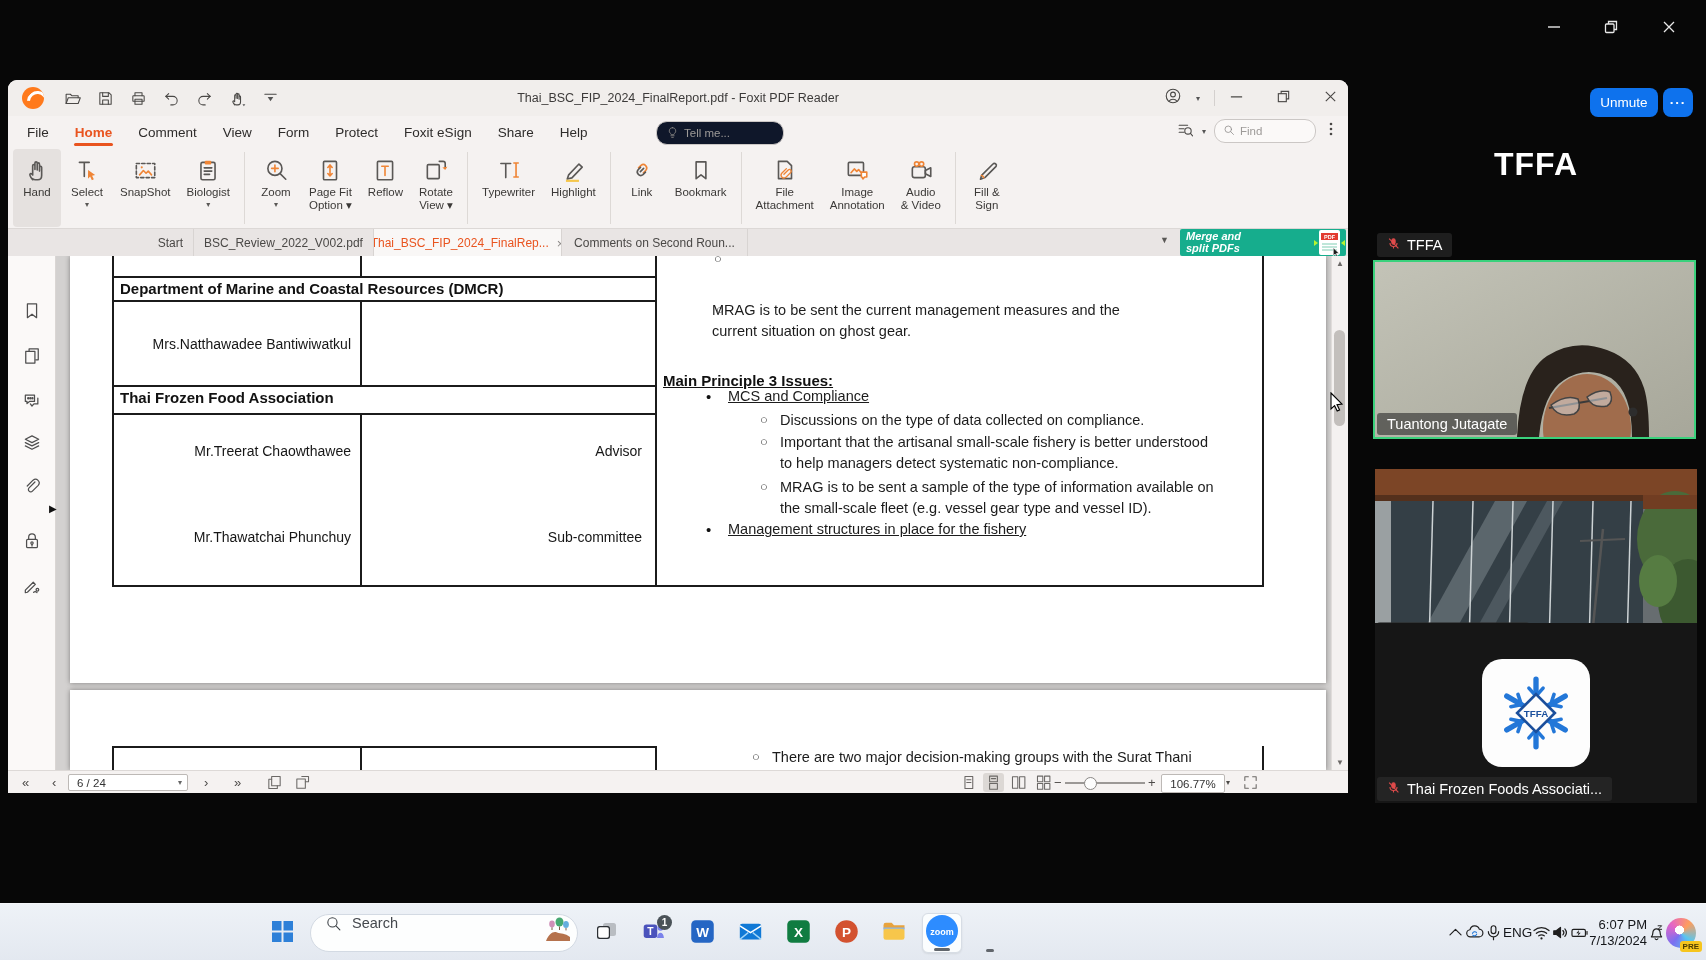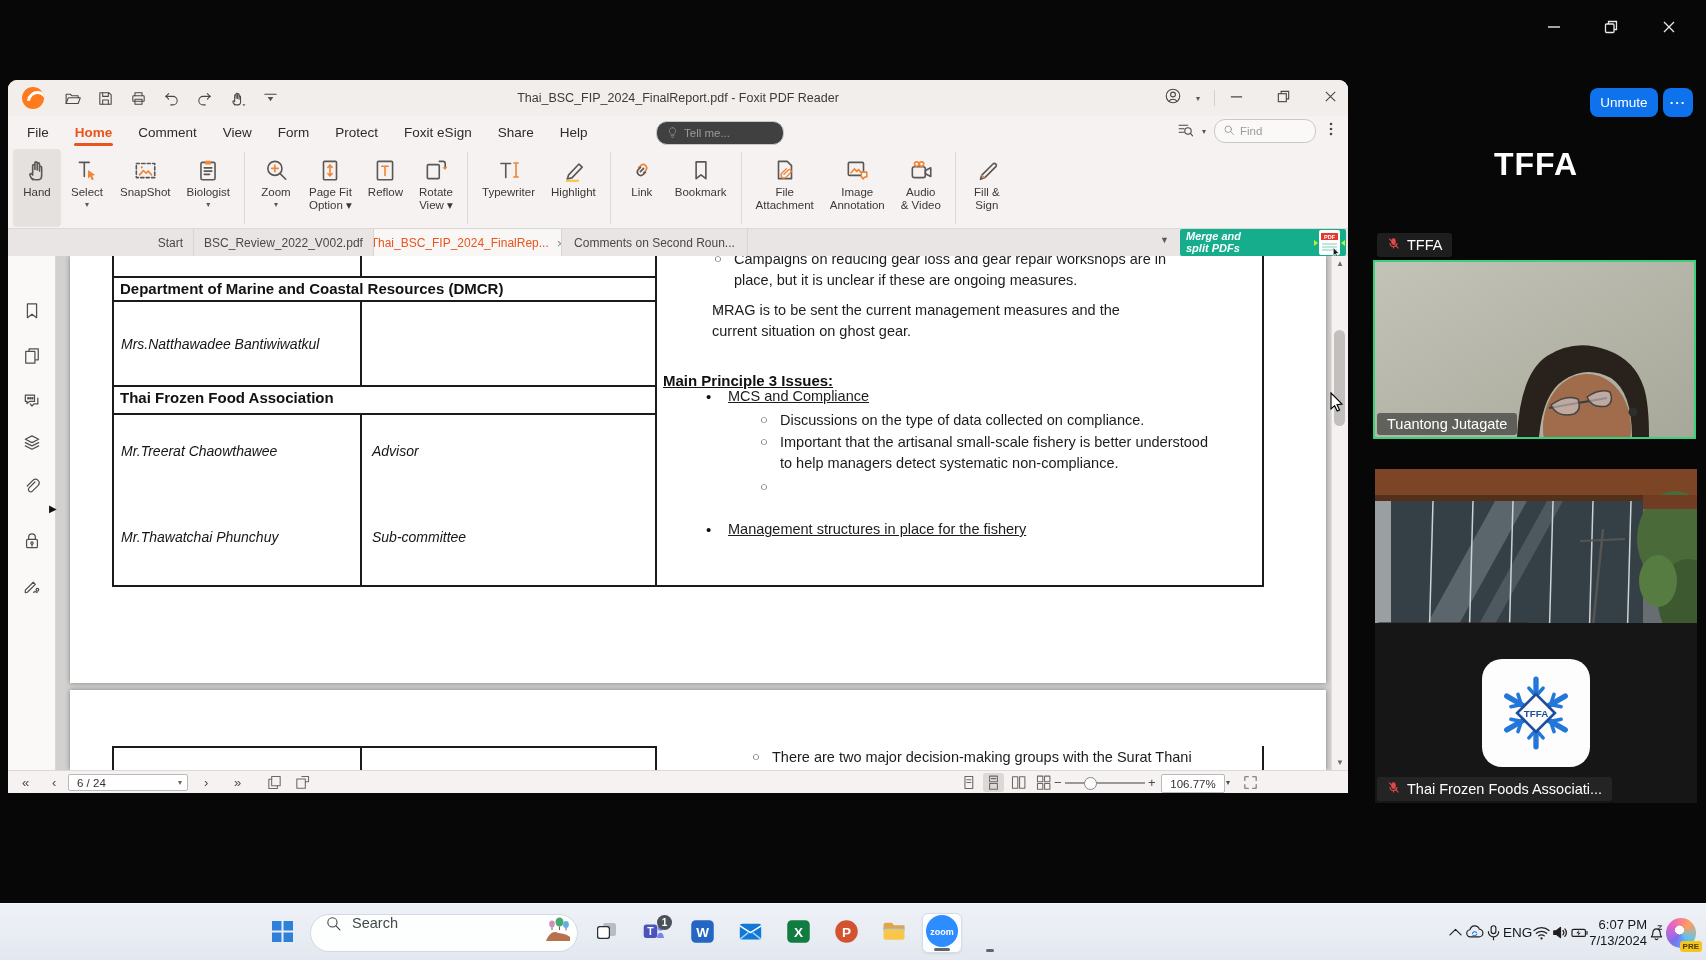--- a/index.html
+++ b/index.html
@@ -20,21 +20,21 @@
   .qat .qi{width:24px;height:26px;display:flex;align-items:center;justify-content:center;}
   .fx-title{position:absolute;left:0;right:0;top:0;height:36px;display:flex;align-items:center;justify-content:center;
             font-size:12.5px;color:#3c3a39;}
   .fx-tb-right{position:absolute;right:10px;top:0;height:36px;display:flex;align-items:center;gap:14px;}
   
   #fx-menubar{position:absolute;left:6px;top:36px;height:32px;display:flex;align-items:center;}
   .menu-item{padding:0 13px;font-size:13.5px;color:#2e2c2b;height:32px;display:flex;align-items:center;position:relative;cursor:default;}
   .menu-item.active{color:#e9541f;font-weight:bold;}
   .menu-item.active::after{content:"";position:absolute;left:12px;right:12px;bottom:2px;height:3px;border-radius:2px;background:#e9541f;}
   .tellme{position:absolute;left:648px;top:41px;width:108px;height:22px;border:1px solid #cbc7c5;border-radius:11px;
-          display:flex;align-items:center;gap:5px;padding:0 9px;background:#404040;}
+          display:flex;align-items:center;gap:5px;padding:0 9px;background:#0f172a;}
   .tellme span{font-size:11.5px;color:#9d9a98;}
   .fx-findrow{position:absolute;right:10px;top:38px;height:26px;display:flex;align-items:center;gap:8px;}
   .findpill{width:84px;height:22px;border:1px solid #cbc7c5;border-radius:11px;display:flex;align-items:center;gap:5px;padding:0 8px;background:#fbf9f8;}
   .findpill span{font-size:11.5px;color:#9d9a98;}
   
   #fx-ribbon{position:absolute;left:4px;top:68px;right:4px;height:80px;display:flex;align-items:stretch;}
   .rib-item{display:flex;flex-direction:column;align-items:center;justify-content:flex-start;padding:5px 7px 2px;
             border-radius:4px;margin:1px 1px;min-width:34px;}
   .rib-item.selected{background:#e5e1df;}
   .rib-ico{height:32px;display:flex;align-items:center;justify-content:center;}
@@ -55,21 +55,21 @@
   
   #fx-main{position:absolute;left:0;top:176px;width:100%;height:514px;background:#d3d1d0;}
   #fx-sidebar{position:absolute;left:0;top:0;width:47px;height:100%;background:#fbf9f8;border-right:1px solid #dad6d4;}
   .sb-ico{position:absolute;left:13px;width:22px;height:22px;display:flex;align-items:center;justify-content:center;}
   .sb-expander{position:absolute;left:41px;top:247px;font-size:10px;color:#111;}
   #doc-area{position:absolute;left:48px;top:0;width:1275px;height:514px;overflow:hidden;}
   .pdf-page{position:absolute;left:14px;width:1256px;background:#fff;box-shadow:0 0 5px rgba(0,0,0,.4);overflow:hidden;}
   #page1{top:0;height:427px;}
   #page2{top:434px;height:80px;}
   .tline{position:absolute;background:#1b1b1b;}
-  .cellt{position:absolute;font-size:14px;color:#161616;text-align:left;white-space:pre-line;line-height:18px;font-style:italic;}
+  .cellt{position:absolute;font-size:14px;color:#161616;text-align:right;white-space:pre-line;line-height:18px;}
   .secthdr{position:absolute;font-size:15px;font-weight:bold;color:#111;white-space:nowrap;}
   .note{position:absolute;font-size:14.5px;line-height:21px;color:#1c1c1c;white-space:pre-line;}
   .nbul{position:absolute;font-size:13px;color:#333;}
   .ndot{position:absolute;font-size:15px;color:#111;}
   .nhead{position:absolute;font-size:15px;font-weight:bold;text-decoration:underline;color:#111;white-space:nowrap;}
   .nitem{position:absolute;font-size:14.5px;text-decoration:underline;color:#1c1c1c;white-space:nowrap;}
   
   #fx-scroll{position:absolute;left:1323px;top:0;width:16px;height:514px;background:#f4f1f0;border-left:1px solid #e0dcda;}
   .scr-arr{position:absolute;left:0;width:16px;text-align:center;font-size:8px;color:#6b6866;}
   #scr-thumb{position:absolute;left:2px;top:74px;width:11px;height:96px;background:#c3bfbc;border-radius:6px;}
@@ -523,34 +523,34 @@
           <div class="tline" style="left: 42px; top: 157px; width: 545px; height: 1.5px;"></div>
           <div class="tline" style="left: 42px; top: 329px; width: 1152px; height: 1.5px;"></div>
           <div class="secthdr" style="left: 50px; top: 24px;">Department of Marine and Coastal Resources (DMCR)</div>
           <div class="cellt" style="left: 51px; top: 79px; width: 230px;">Mrs.Natthawadee Bantiwiwatkul</div>
           <div class="secthdr" style="left: 50px; top: 133px;">Thai Frozen Food Association</div>
           <div class="cellt" style="left: 51px; top: 186px; width: 230px;">Mr.Treerat Chaowthawee</div>
           <div class="cellt" style="left: 302px; top: 186px; width: 270px;">Advisor</div>
           <div class="cellt" style="left: 51px; top: 272px; width: 230px;">Mr.Thawatchai Phunchuy</div>
           <div class="cellt" style="left: 302px; top: 272px; width: 270px;">Sub-committee</div>
           <span class="nbul" style="left: 644px; top: -5px;">○</span>
-          <div class="note" style="left: 664px; top: -7px; width: 520px;">Campaigns on reducing gear loss and gear repair workshops are in
-place, but it is unclear if these are ongoing measures.</div>
           <span class="nbul" style="left: 646px; top: 46px;">○</span>
           <div class="note" style="left: 642px; top: 44px; width: 520px;">MRAG is to be sent the current management measures and the
 current situation on ghost gear.</div>
           <div class="nhead" style="left: 593px; top: 116px;">Main Principle 3 Issues:</div>
           <span class="ndot" style="left: 636px; top: 132px;">•</span>
           <div class="nitem" style="left: 658px; top: 132px;">MCS and Compliance</div>
           <span class="nbul" style="left: 690px; top: 156px;">○</span>
           <div class="note" style="left: 710px; top: 154px; width: 474px;">Discussions on the type of data collected on compliance.</div>
           <span class="nbul" style="left: 690px; top: 178px;">○</span>
           <div class="note" style="left: 710px; top: 176px; width: 474px;">Important that the artisanal small-scale fishery is better understood
 to help managers detect systematic non-compliance.</div>
           <span class="nbul" style="left: 690px; top: 223px;">○</span>
+          <div class="note" style="left: 710px; top: 221px; width: 474px;">MRAG is to be sent a sample of the type of information available on
+the small-scale fleet (e.g. vessel gear type and vessel ID).</div>
           <span class="ndot" style="left: 636px; top: 265px;">•</span>
           <div class="nitem" style="left: 658px; top: 265px;">Management structures in place for the fishery</div>
         </div>
       <div class="pdf-page" id="page2">
           <div class="tline" style="left: 42px; top: 56px; width: 545px; height: 1.5px;"></div>
           <div class="tline" style="left: 42px; top: 56px; width: 1.5px; height: 24px;"></div>
           <div class="tline" style="left: 290px; top: 56px; width: 1.5px; height: 24px;"></div>
           <div class="tline" style="left: 585px; top: 56px; width: 1.5px; height: 24px;"></div>
           <div class="tline" style="left: 1192px; top: 56px; width: 1.5px; height: 24px;"></div>
           <span class="nbul" style="left: 682px; top: 59px;">○</span>

